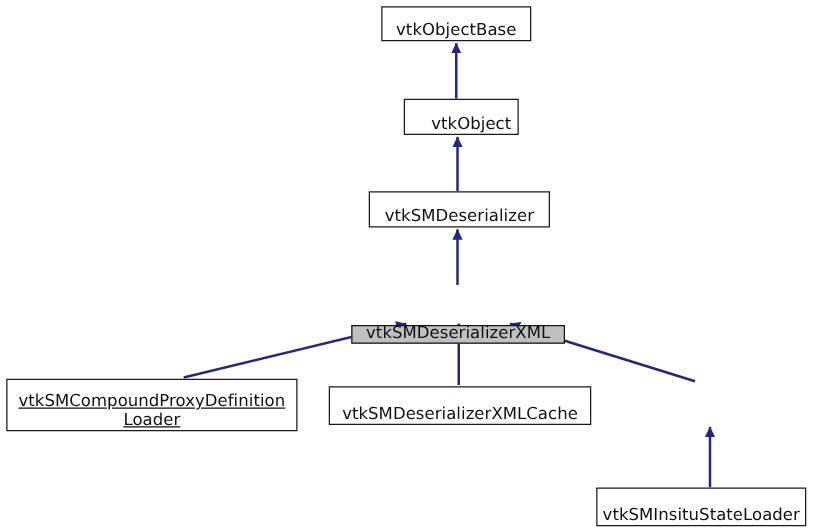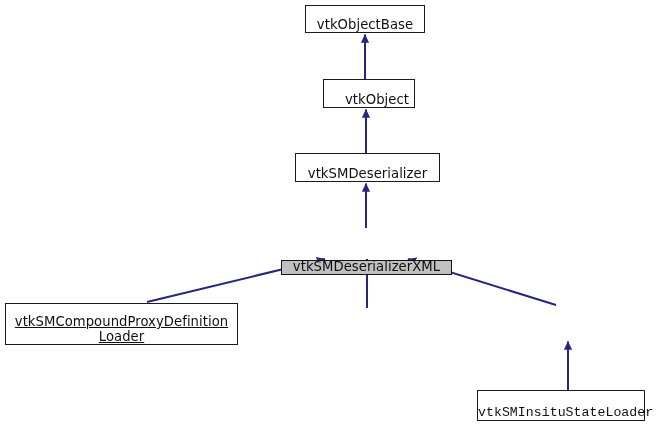--- a/index.html
+++ b/index.html
@@ -93,19 +93,22 @@
 
   <div class="node highlight" style="left:281px; top:228px; width:171px; height:15px;margin-top:32px;">
     <span class="node-label">vtkSMDeserializerXML</span>
   </div>
 
   <div class="node" style="left:5px; top:303px; width:233px; height:42px;text-decoration:underline;">
     <span class="node-label">vtkSMCompoundProxyDefinition
 Loader</span>
   </div>
 
+  <div class="node" style="left:263px; top:309px; width:210px; height:31px;">
+    <span class="node-label">vtkSMDeserializerXMLCache</span>
+  </div>
 
 
-  <div class="node" style="left:477px; top:390px; width:168px; height:31px;font-family:Liberation Mono, monospace;">
+  <div class="node" style="left:477px; top:390px; width:168px; height:31px;">
     <span class="node-label">vtkSMInsituStateLoader</span>
   </div>
 
 </div>
 
 </body></html>

